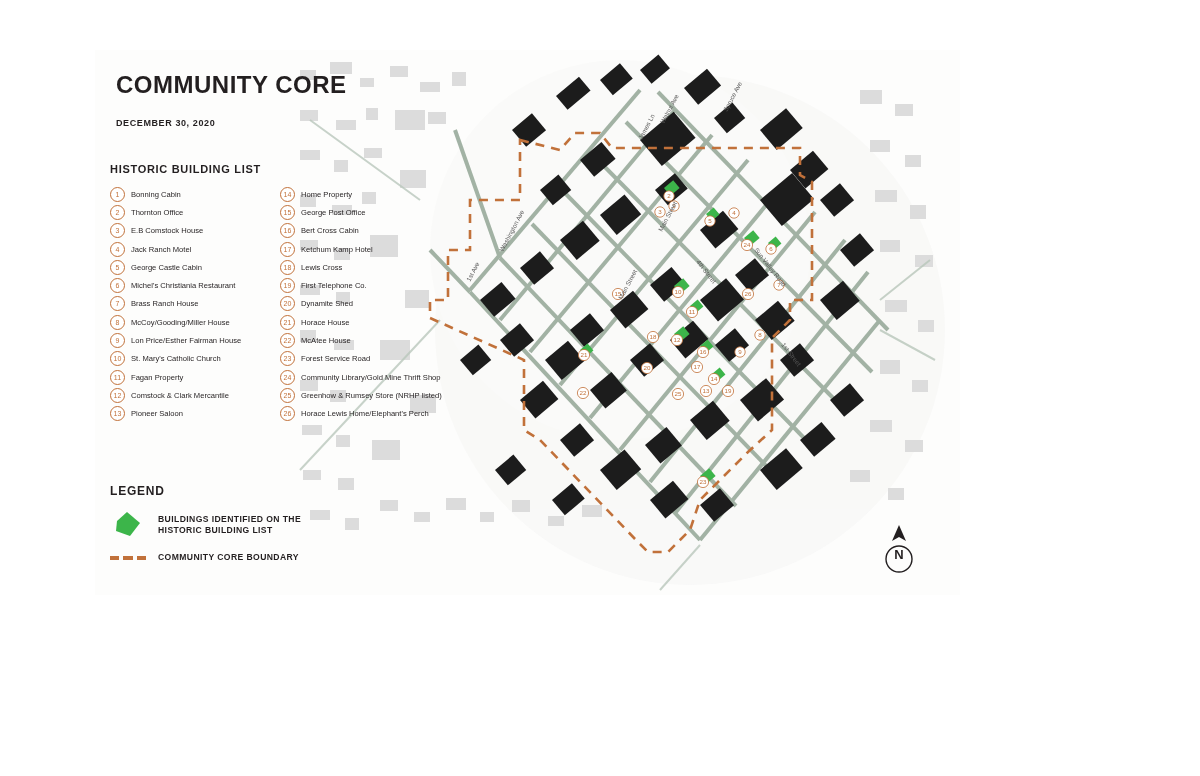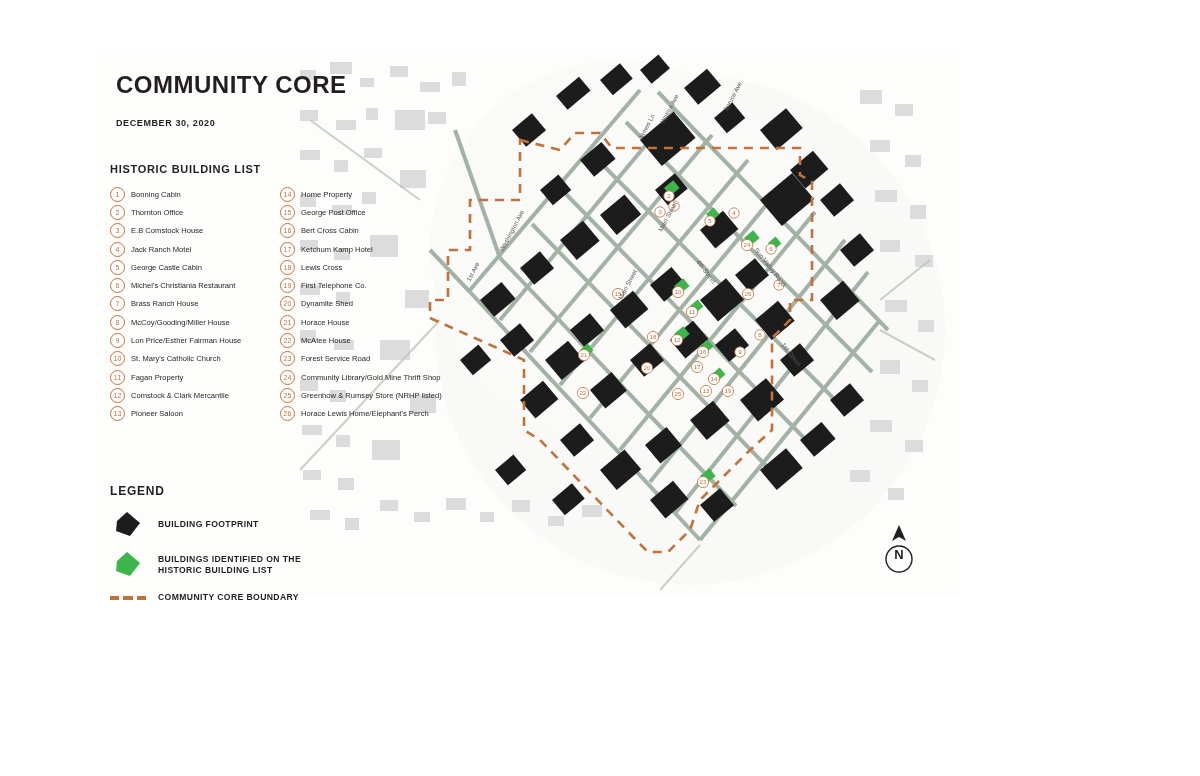--- a/index.html
+++ b/index.html
@@ -600,28 +600,20 @@
             <span class="num-circle">26</span>
             <span class="item-label">Horace Lewis Home/Elephant's Perch</span>
           </div>
       </div>
     </div>
   </div>
 
   <div id="legend-block">
     <div class="legend-heading">LEGEND</div>
 
-    <div class="legend-row">
-      <div class="legend-swatch">
-        <svg width="30" height="26" viewBox="0 0 30 26" xmlns="http://www.w3.org/2000/svg">
-          <polygon points="4,9 14,0 27,11 17,24 3,19" fill="#1c1c1c"></polygon>
-        </svg>
-      </div>
-      <div class="legend-text">BUILDING FOOTPRINT</div>
-    </div>
 
     <div class="legend-row">
       <div class="legend-swatch">
         <svg width="30" height="26" viewBox="0 0 30 26" xmlns="http://www.w3.org/2000/svg">
           <polygon points="4,9 14,0 27,11 17,24 3,19" fill="#3cb54a"></polygon>
         </svg>
       </div>
       <div class="legend-text">
         <div>BUILDINGS IDENTIFIED ON THE</div>
         <div>HISTORIC BUILDING LIST</div>

